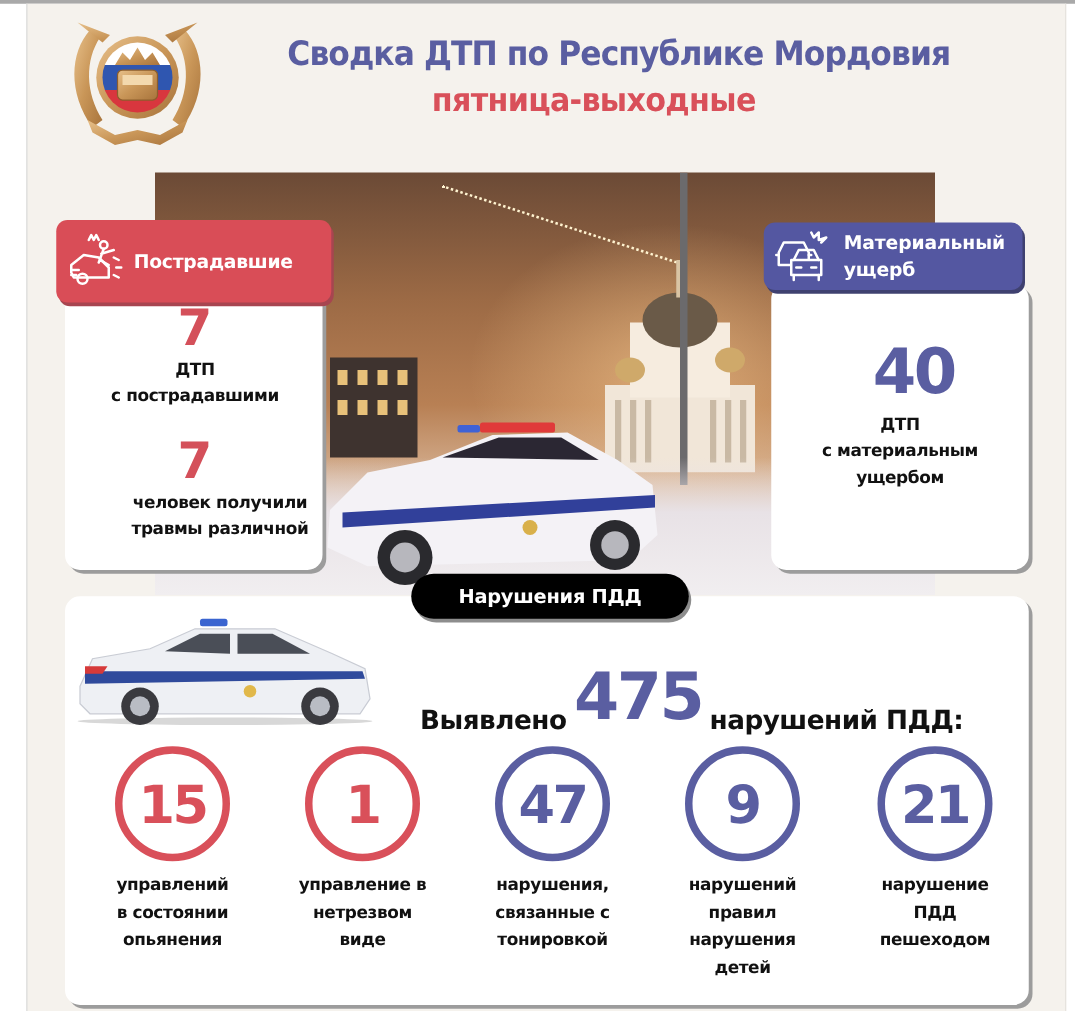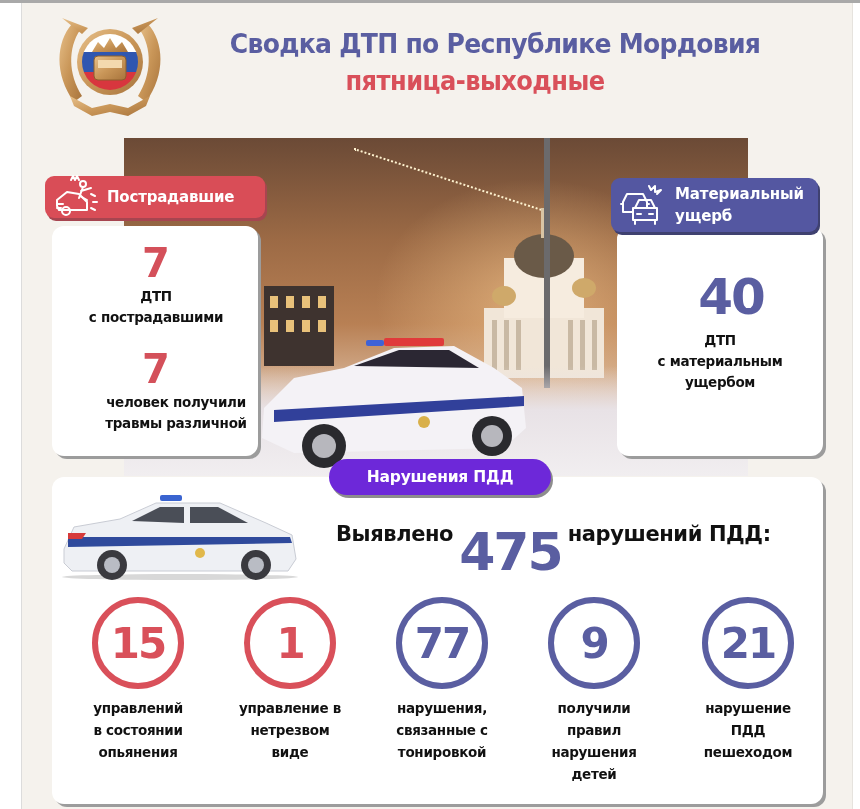--- a/index.html
+++ b/index.html
@@ -46,21 +46,21 @@
     position: absolute; background: #ffffff; border-radius: 12px;
     box-shadow: 3px 3px 0 #9c9c9c;
   }
   .card-left { left: 52px; top: 226px; width: 206px; height: 230px; }
   .card-right { left: 617px; top: 227px; width: 206px; height: 229px; }
 
   .card-head {
     position: absolute; border-radius: 9px; display: flex; align-items: center; color: #ffffff;
     font-family: "DejaVu Sans", sans-serif; font-weight: bold;
   }
-  .head-red { left: 45px; top: 176px; width: 220px; height: 42px; background: #d94d57; box-shadow: 2px 3px 0 #a74550; }
+  .head-red { left: 45px; top: 176px; width: 220px; height: 66px; background: #d94d57; box-shadow: 2px 3px 0 #a74550; }
   .head-blue { left: 611px; top: 178px; width: 207px; height: 54px; background: #5457a1; box-shadow: 2px 3px 0 #3f4170; }
   .head-red .lbl { font-size: 15px; margin-left: 6px; letter-spacing: -0.2px; }
   .head-blue .lbl { font-size: 15px; margin-left: 8px; line-height: 22px; letter-spacing: -0.1px; }
   .head-icon { width: 48px; height: 46px; margin-left: 8px; flex: 0 0 auto; }
 
   .big-red { color: #d4505a; font-family: "DejaVu Sans", sans-serif; font-weight: bold; }
   .big-blue { color: #5a5ea1; font-family: "DejaVu Sans", sans-serif; font-weight: bold; }
   .cap { color: #111111; font-family: "DejaVu Sans", sans-serif; font-weight: bold; font-size: 13.5px; text-align: center; line-height: 21px; letter-spacing: -0.3px; }
 
   .num1 { position:absolute; left:52px; top:238px; width:208px; text-align:center; font-size:40px; line-height:50px; }
@@ -68,27 +68,27 @@
   .num2 { position:absolute; left:52px; top:344px; width:208px; text-align:center; font-size:40px; line-height:50px; }
   .cap2 { position:absolute; left:52px; top:392px; width:248px; }
 
   .num3 { position:absolute; left:617px; top:267px; width:228px; text-align:center; font-size:50px; line-height:60px; letter-spacing:-2px; }
   .cap3 { position:absolute; left:617px; top:330px; width:206px; }
 
   
   .card-bottom { left: 52px; top: 477px; width: 771px; height: 327px; }
   .violations-pill {
     position: absolute; left: 329px; top: 459px; width: 222px; height: 36px; border-radius: 18px;
-    background: #6d28d9; box-shadow: 2px 3px 0 #8d8d8d; color: #fff; text-align: center;
+    background: #000000; box-shadow: 2px 3px 0 #8d8d8d; color: #fff; text-align: center;
     font-family: "DejaVu Sans", sans-serif; font-weight: bold; font-size: 15.5px; line-height: 36px; letter-spacing: -0.2px;
   }
   .bottom-car { position: absolute; left: 60px; top: 493px; width: 240px; height: 90px; }
 
   .total-line {
-    position: absolute; left: 336px; top: 522px; height: 66px; display: flex; align-items: flex-start;
+    position: absolute; left: 336px; top: 522px; height: 66px; display: flex; align-items: flex-end;
     font-family: "DejaVu Sans", sans-serif; font-weight: bold; color: #111;
   }
   .total-line .pre { font-size: 21px; letter-spacing: -0.4px; }
   .total-line .num { font-size: 52px; color: #5a5ea1; margin: 0 6px; letter-spacing: -2px; }
   .total-line .post { font-size: 21px; letter-spacing: -0.4px; }
 
   .stat { position: absolute; top: 597px; width: 150px; text-align: center; }
   .ring {
     width: 92px; height: 92px; border-radius: 50%; margin: 0 auto; border: 6px solid;
     display: flex; align-items: center; justify-content: center;
@@ -263,32 +263,32 @@
 <div class="stat" style="left:215px">
   <div class="ring red">1</div>
   <div class="cap">
     <div>управление в</div>
     <div>нетрезвом</div>
     <div>виде</div>
   </div>
 </div>
 
 <div class="stat" style="left:367px">
-  <div class="ring blue">77</div>
+  <div class="ring blue">47</div>
   <div class="cap">
     <div>нарушения,</div>
     <div>связанные с</div>
     <div>тонировкой</div>
   </div>
 </div>
 
 <div class="stat" style="left:519px">
   <div class="ring blue">9</div>
   <div class="cap">
-    <div>получили</div>
+    <div>нарушений</div>
     <div>правил</div>
     <div>нарушения</div>
     <div>детей</div>
   </div>
 </div>
 
 <div class="stat" style="left:673px">
   <div class="ring blue">21</div>
   <div class="cap">
     <div>нарушение</div>

